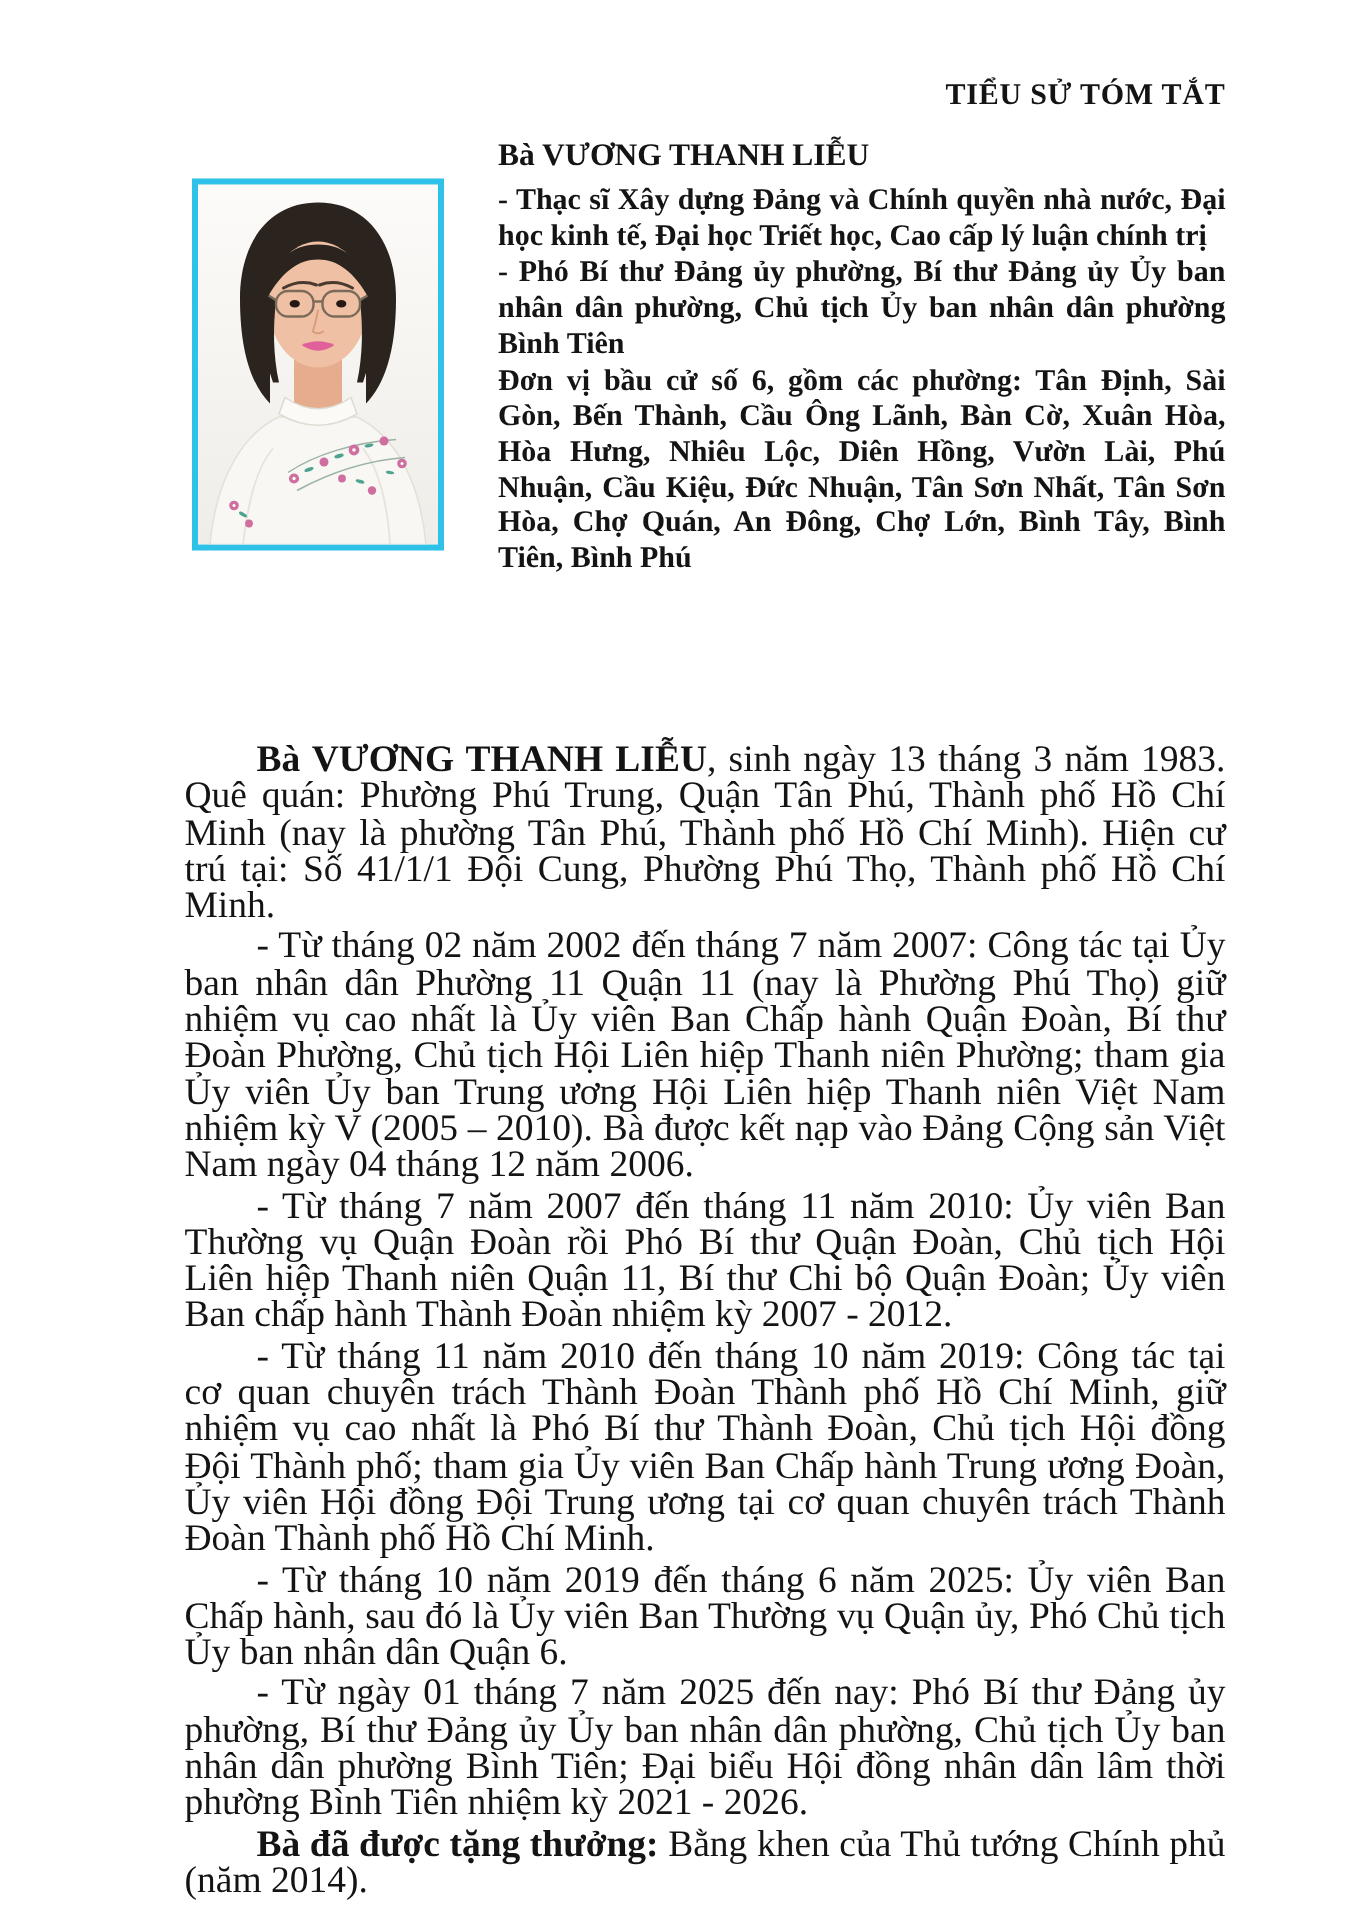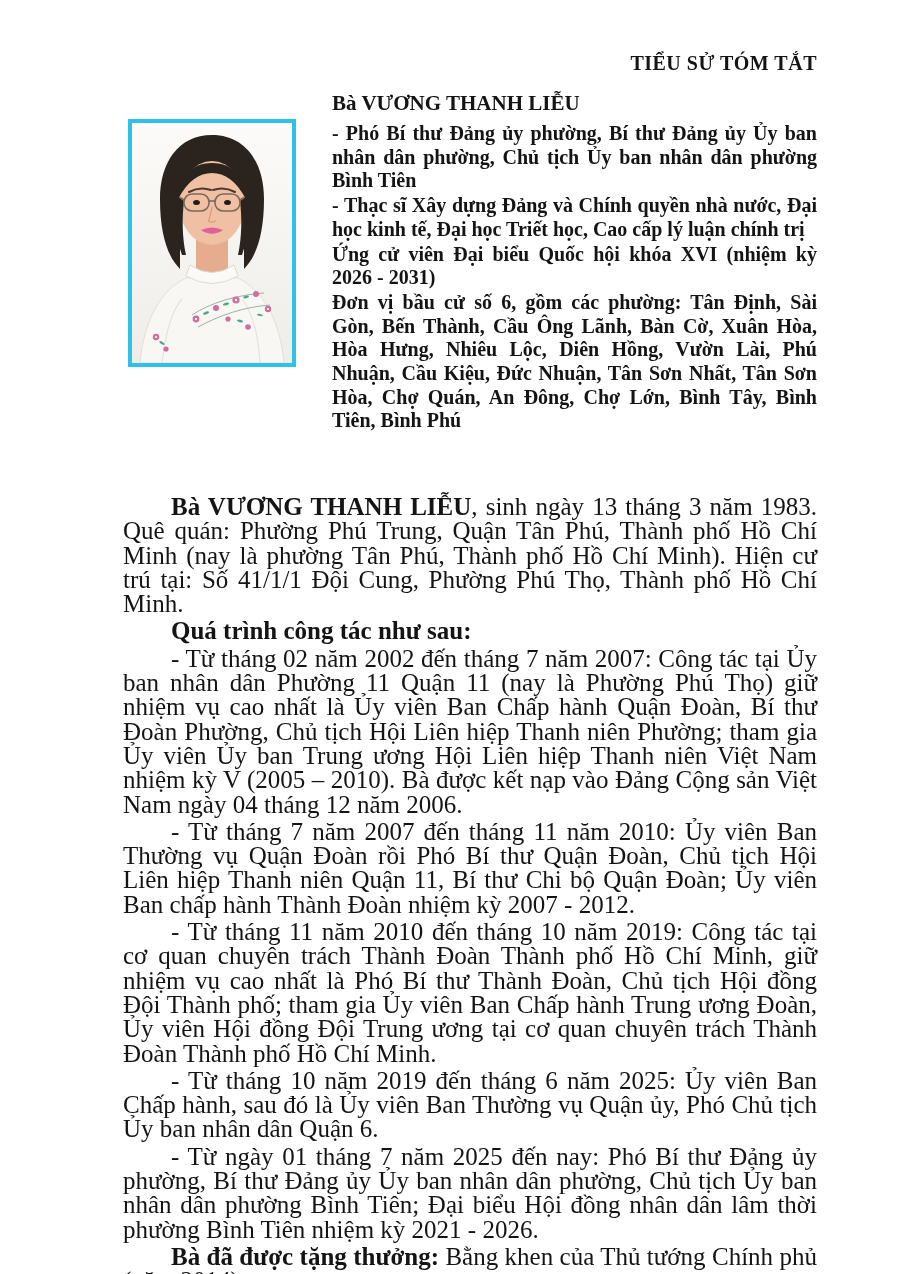--- a/index.html
+++ b/index.html
@@ -122,30 +122,28 @@
               <ellipse cx="114" cy="174" rx="3.0" ry="1.2" transform="rotate(-12 114 174)"></ellipse>
               <ellipse cx="108" cy="198" rx="3.0" ry="1.2" transform="rotate(15 108 198)"></ellipse>
               <ellipse cx="30" cy="220" rx="3.0" ry="1.2" transform="rotate(30 30 220)"></ellipse>
               <ellipse cx="128" cy="192" rx="2.8" ry="1.1" transform="rotate(10 128 192)"></ellipse>
             </g>
           </g>
         </svg>
       </div>
       <div class="intro-col">
         <p class="name">Bà VƯƠNG THANH LIỄU</p>
+        <p class="hl">- Thạc sĩ Xây dựng Đảng và Chính quyền nhà nước, Đại học kinh tế, Đại học Triết học, Cao cấp lý luận chính trị</p>
         <p class="hl">- Phó Bí thư Đảng ủy phường, Bí thư Đảng ủy Ủy ban nhân dân phường, Chủ tịch Ủy ban nhân dân phường Bình Tiên</p>
-        <p class="hl">- Thạc sĩ Xây dựng Đảng và Chính quyền nhà nước, Đại học kinh tế, Đại học Triết học, Cao cấp lý luận chính trị</p>
-        <p class="hl">Ứng cử viên Đại biểu Quốc hội khóa XVI (nhiệm kỳ 2026 - 2031)</p>
         <p class="hl">Đơn vị bầu cử số 6, gồm các phường: Tân Định, Sài Gòn, Bến Thành, Cầu Ông Lãnh, Bàn Cờ, Xuân Hòa, Hòa Hưng, Nhiêu Lộc, Diên Hồng, Vườn Lài, Phú Nhuận, Cầu Kiệu, Đức Nhuận, Tân Sơn Nhất, Tân Sơn Hòa, Chợ Quán, An Đông, Chợ Lớn, Bình Tây, Bình Tiên, Bình Phú</p>
       </div>
     </div>
 
     <p class="para"><strong>Bà VƯƠNG THANH LIỄU</strong><span>, sinh ngày 13 tháng 3 năm 1983. Quê quán: Phường Phú Trung, Quận Tân Phú, Thành phố Hồ Chí Minh (nay là phường Tân Phú, Thành phố Hồ Chí Minh). Hiện cư trú tại: Số 41/1/1 Đội Cung, Phường Phú Thọ, Thành phố Hồ Chí Minh.</span></p>
 
-    <p class="para heading">Quá trình công tác như sau:</p>
 
     <p class="para">- Từ tháng 02 năm 2002 đến tháng 7 năm 2007: Công tác tại Ủy ban nhân dân Phường 11 Quận 11 (nay là Phường Phú Thọ) giữ nhiệm vụ cao nhất là Ủy viên Ban Chấp hành Quận Đoàn, Bí thư Đoàn Phường, Chủ tịch Hội Liên hiệp Thanh niên Phường; tham gia Ủy viên Ủy ban Trung ương Hội Liên hiệp Thanh niên Việt Nam nhiệm kỳ V (2005 – 2010). Bà được kết nạp vào Đảng Cộng sản Việt Nam ngày 04 tháng 12 năm 2006.</p>
     <p class="para">- Từ tháng 7 năm 2007 đến tháng 11 năm 2010: Ủy viên Ban Thường vụ Quận Đoàn rồi Phó Bí thư Quận Đoàn, Chủ tịch Hội Liên hiệp Thanh niên Quận 11, Bí thư Chi bộ Quận Đoàn; Ủy viên Ban chấp hành Thành Đoàn nhiệm kỳ 2007 - 2012.</p>
     <p class="para">- Từ tháng 11 năm 2010 đến tháng 10 năm 2019: Công tác tại cơ quan chuyên trách Thành Đoàn Thành phố Hồ Chí Minh, giữ nhiệm vụ cao nhất là Phó Bí thư Thành Đoàn, Chủ tịch Hội đồng Đội Thành phố; tham gia Ủy viên Ban Chấp hành Trung ương Đoàn, Ủy viên Hội đồng Đội Trung ương tại cơ quan chuyên trách Thành Đoàn Thành phố Hồ Chí Minh.</p>
     <p class="para">- Từ tháng 10 năm 2019 đến tháng 6 năm 2025: Ủy viên Ban Chấp hành, sau đó là Ủy viên Ban Thường vụ Quận ủy, Phó Chủ tịch Ủy ban nhân dân Quận 6.</p>
     <p class="para">- Từ ngày 01 tháng 7 năm 2025 đến nay: Phó Bí thư Đảng ủy phường, Bí thư Đảng ủy Ủy ban nhân dân phường, Chủ tịch Ủy ban nhân dân phường Bình Tiên; Đại biểu Hội đồng nhân dân lâm thời phường Bình Tiên nhiệm kỳ 2021 - 2026.</p>
 
     <p class="para"><strong>Bà đã được tặng thưởng:</strong><span> Bằng khen của Thủ tướng Chính phủ (năm 2014).</span></p>
 
     <div class="footer">

